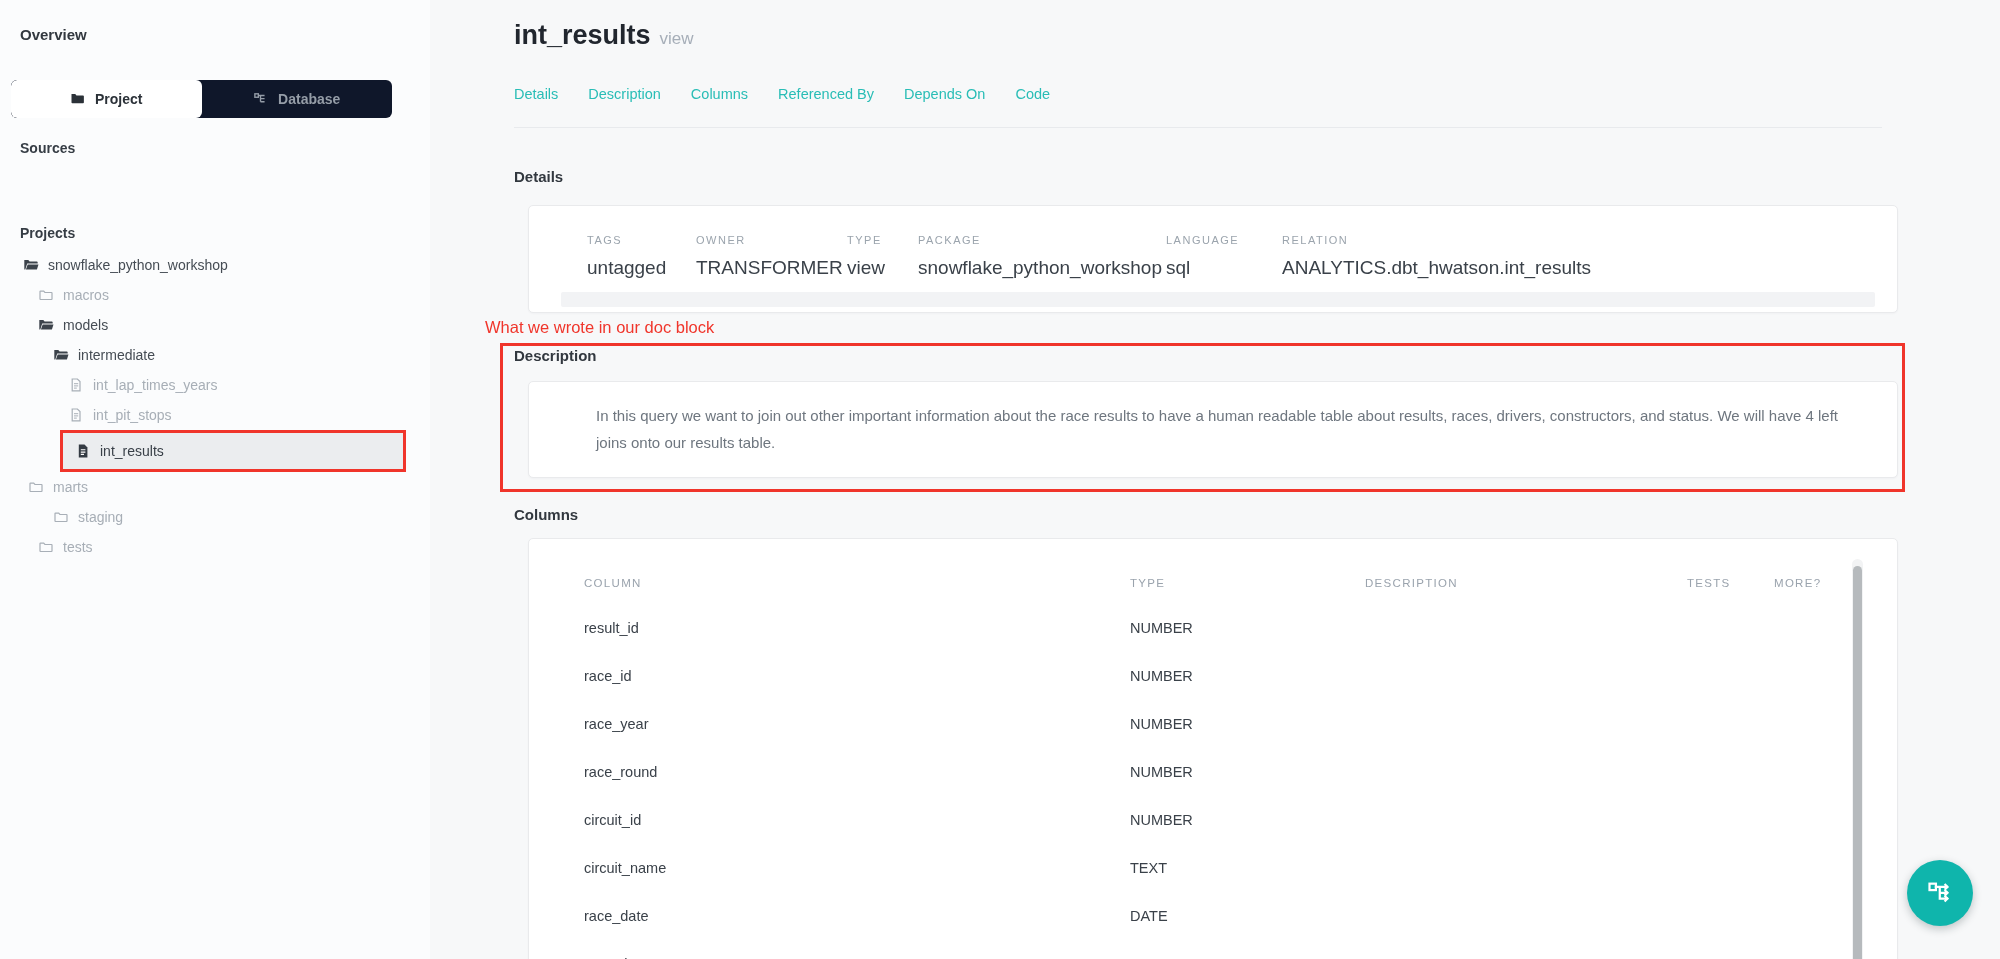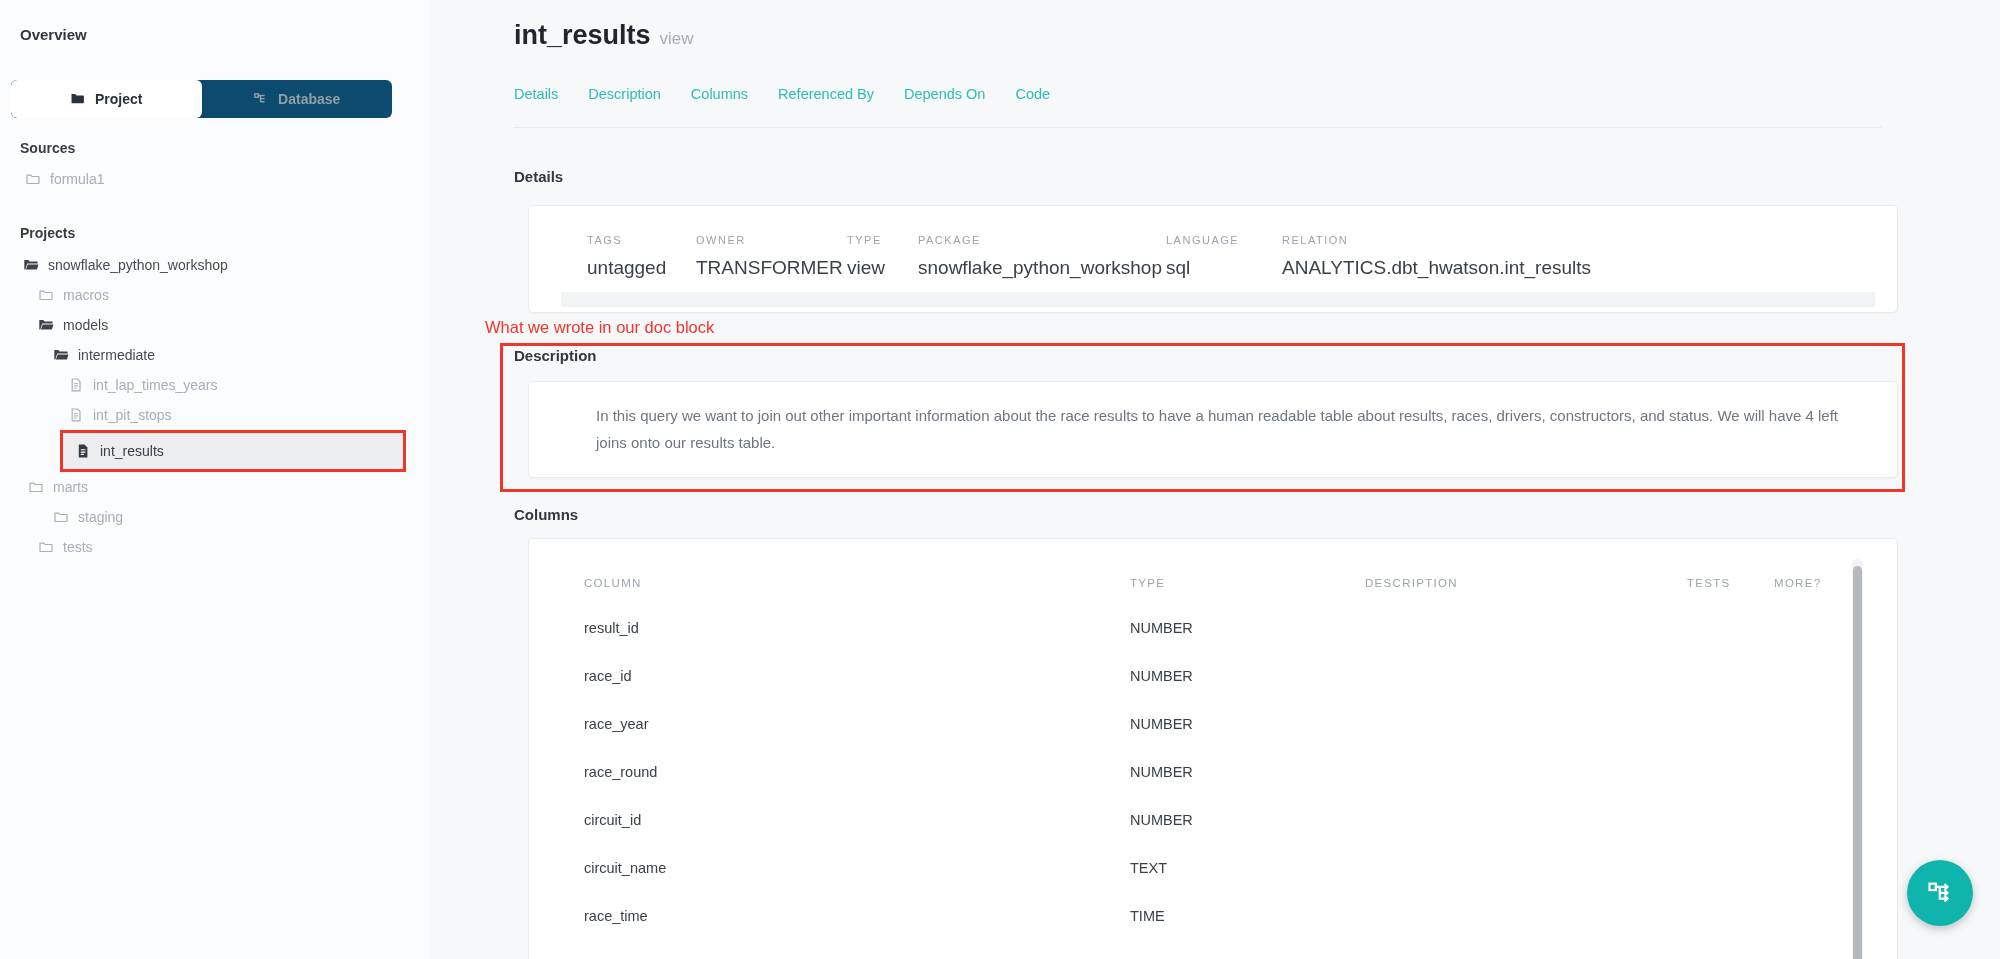--- a/index.html
+++ b/index.html
@@ -12,21 +12,21 @@
     color:#3a4149;
   }
   
   .sidebar {
     position:absolute; left:0; top:0; width:430px; height:959px;
     background:#fbfcfd;
   }
   .overview { position:absolute; left:20px; top:26px; font-size:15px; font-weight:bold; color:#32383f; }
   .toggle {
     position:absolute; left:11px; top:80px; width:381px; height:38px;
-    background:#0c4a6e; border-radius:6px; display:flex; overflow:hidden;
+    background:#0f172a; border-radius:6px; display:flex; overflow:hidden;
   }
   .seg { flex:1; display:flex; align-items:center; justify-content:center; gap:9px;
          font-size:14px; font-weight:bold; cursor:pointer; }
   .seg.active { background:#ffffff; border-radius:6px; color:#2b3138;
                 box-shadow:0 1px 3px rgba(40,50,60,.18); }
   .seg.inactive { color:#959da7; }
   .side-label { position:absolute; left:20px; font-size:14px; font-weight:bold; color:#363d45; }
   .src-list { position:absolute; left:0; top:165px; width:430px; }
   .tree { position:absolute; left:0; top:250px; width:430px; display:flex; flex-direction:column; }
   .tree-row, .src-row {
@@ -104,30 +104,20 @@
         <svg viewBox="0 0 24 24" width="15" height="15" fill="none" stroke="#959da7" stroke-width="2.2">
           <rect x="3" y="4.5" width="5.5" height="5.5"></rect>
           <path d="M8.5 7.2h10M12 7.2v10M12 12.2h6.5M12 17.2h6.5"></path>
         </svg>
       </span>
       <span>Database</span>
     </div>
   </div>
 
   <div class="side-label" style="top:140px">Sources</div>
-  <div class="src-list" id="sources-list">
-      <div class="src-row muted">
-        <span class="ticon">
-          <svg viewBox="0 0 16 16" width="16" height="16">
-            <path fill="none" stroke="#a8afb7" stroke-width="1.2" d="M2 4.6c0-.3.2-.5.5-.5h3.2l1.2 1.4h6.6c.3 0 .5.2.5.5v6c0 .3-.2.5-.5.5H2.5c-.3 0-.5-.2-.5-.5V4.6z"></path>
-          </svg>
-        </span>
-        <span class="tlabel">formula1</span>
-      </div>
-    </div>
 
   <div class="side-label" style="top:225px">Projects</div>
   <div class="tree" id="tree">
       <div class="tree-row" style="padding-left: 23px;">
         <span class="ticon">
           <svg viewBox="0 0 16 16" width="16" height="16">
             <path fill="#3c434b" d="M1.3 3.1h4l1.3 1.5h7.2c.5 0 .9.4.9.9v1H4.2L2.3 12.6h-.6c-.2 0-.4-.2-.4-.4V3.1z"></path>
             <path fill="#3c434b" d="M4.7 7.5h10.8l-1.6 5.1H2.9z"></path>
           </svg>
         </span>
@@ -312,20 +302,27 @@
         <span class="c4"></span>
       </div>
       <div class="trow">
         <span class="c0">circuit_name</span>
         <span class="c1">TEXT</span>
         <span class="c2"></span>
         <span class="c3"></span>
         <span class="c4"></span>
       </div>
       <div class="trow">
+        <span class="c0">race_date</span>
+        <span class="c1">DATE</span>
+        <span class="c2"></span>
+        <span class="c3"></span>
+        <span class="c4"></span>
+      </div>
+      <div class="trow">
         <span class="c0">race_time</span>
         <span class="c1">TIME</span>
         <span class="c2"></span>
         <span class="c3"></span>
         <span class="c4"></span>
       </div>
     </div>
   <div class="sb-track"></div>
   <div class="sb-thumb"></div>
 </div>

